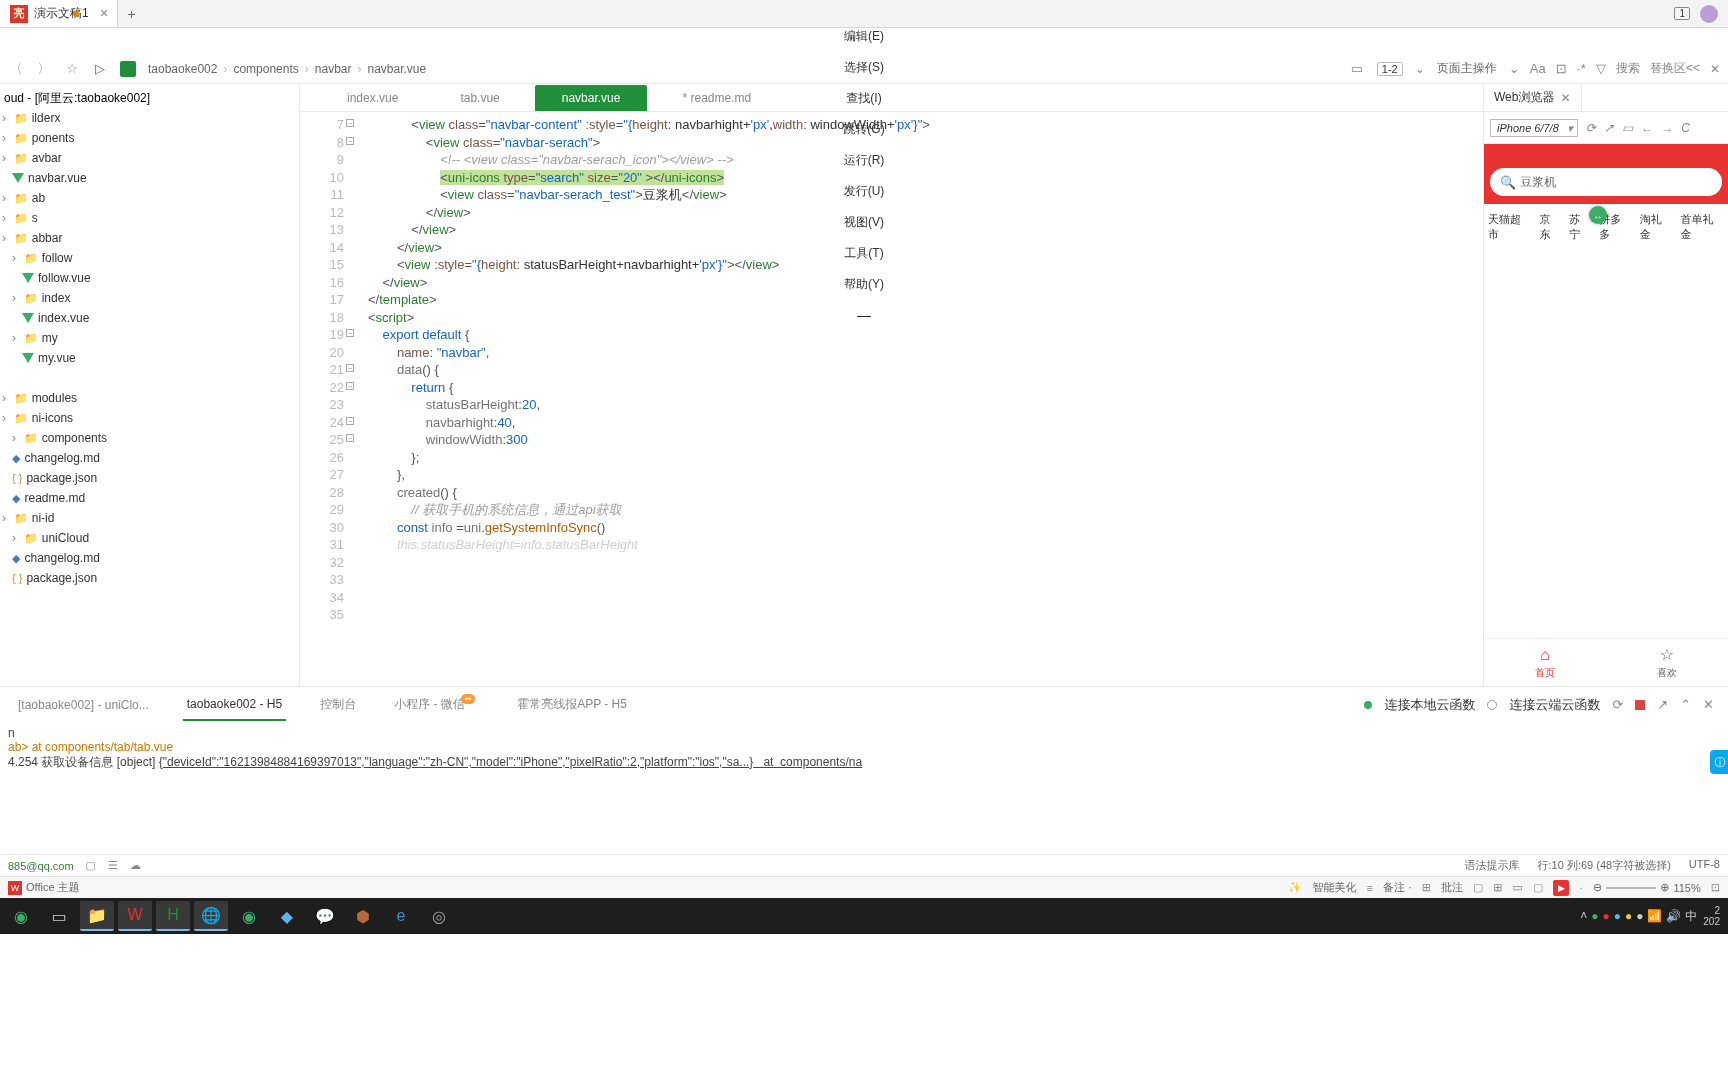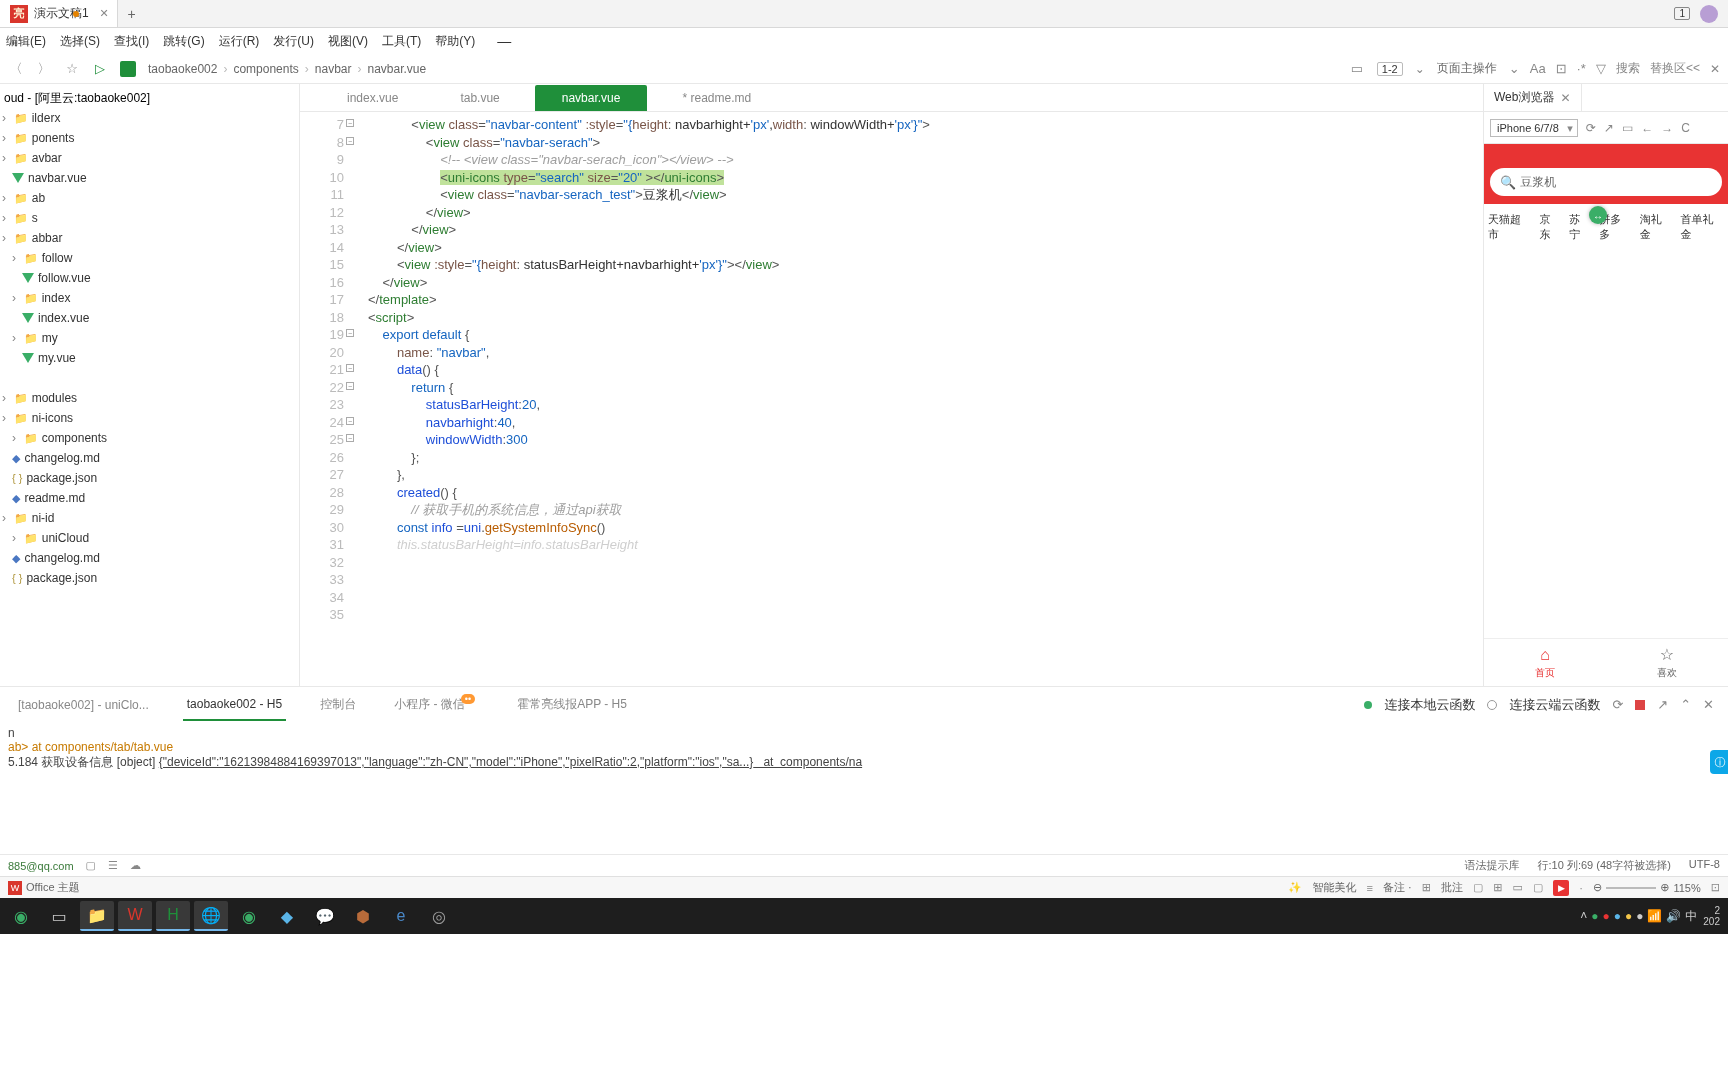--- a/index.html
+++ b/index.html
@@ -10,21 +10,21 @@
 .browser-tab { height: 100%; display: flex; align-items: center; padding: 0 28px 0 10px; border-right: 1px solid #d8d8d8; gap: 6px; position: relative; background: #fff; }
 .browser-tab .red-logo { width: 18px; height: 18px; background: #d9362c; color: #fff8d8; font-size: 11px; display: flex; align-items: center; justify-content: center; font-weight: bold; }
 .browser-tab .dot { width: 6px; height: 6px; border-radius: 50%; background: #e48200; position: absolute; right: 38px; }
 .browser-tab .close { position: absolute; right: 8px; color: #888; font-size: 11px; }
 .new-tab { width: 28px; text-align: center; color: #666; font-size: 14px; }
 .browser-right { margin-left: auto; display: flex; align-items: center; gap: 10px; padding-right: 10px; }
 .tab-count { border: 1px solid #888; border-radius: 2px; padding: 0 4px; font-size: 10px; }
 .avatar { width: 18px; height: 18px; border-radius: 50%; background: #b89ed4; }
 
 
-.menubar { height: 26px; display: flex; align-items: center; padding: 0 6px; gap: 14px; background: #fff; }
+.menubar { height: 26px; display: flex; align-items: center; padding: 0 6px; gap: 14px; background: #fff; flex-direction: column; }
 .menubar span { color: #333; }
 .title-center { flex: 1; text-align: center; color: #555; }
 .min-btn { color: #888; font-size: 14px; padding: 0 8px; }
 
 
 .toolbar { height: 30px; display: flex; align-items: center; padding: 0 8px; gap: 12px; border-bottom: 1px solid #e8e8e8; }
 .toolbar .ico { color: #888; font-size: 13px; width: 16px; text-align: center; }
 .toolbar .green-sq { width: 16px; height: 16px; background: #1f8f3a; border-radius: 2px; }
 .crumbs { display: flex; gap: 6px; color: #666; }
 .crumbs .sep { color: #bbb; }
@@ -61,31 +61,31 @@
 .gutter { width: 50px; text-align: right; color: #bbb; padding-right: 6px; user-select: none; }
 .gutter .ln { position: relative; }
 .gutter .fold { position: absolute; right: -10px; top: 3px; width: 8px; height: 8px; border: 1px solid #aaa; font-size: 7px; line-height: 7px; color: #888; text-align: center; }
 .lines { padding-left: 18px; white-space: pre; }
 .c-tag { color: #2e7d32; }
 .c-attr { color: #795548; }
 .c-str { color: #1565c0; }
 .c-punc { color: #555; }
 .c-comment { color: #9e9e9e; font-style: italic; }
 .c-kw { color: #1565c0; }
-.c-name { color: #1d4ed8; }
+.c-name { color: #737373; }
 .c-num { color: #1565c0; }
 .c-text { color: #333; }
 .c-method { color: #b85c00; }
 .hl { background: #c0e29b; }
 
 
 .right-panel { width: 245px; border-left: 1px solid #e8e8e8; display: flex; flex-direction: column; }
 .rp-tab { height: 28px; display: flex; align-items: center; border-bottom: 1px solid #e8e8e8; }
 .rp-tab-label { padding: 0 10px; border-right: 1px solid #e8e8e8; height: 100%; display: flex; align-items: center; gap: 6px; }
-.rp-toolbar { height: 32px; display: flex; align-items: center; gap: 8px; padding: 0 6px; border-bottom: 1px solid #e8e8e8; }
+.rp-toolbar { height: 32px; display: flex; align-items: center; gap: 8px; padding: 0 6px; border-bottom: 1px solid #e8e8e8; font-style: italic; }
 .rp-select { border: 1px solid #bbb; padding: 2px 18px 2px 6px; font-size: 11px; position: relative; }
 .rp-select::after { content: "▾"; position: absolute; right: 4px; color: #888; }
 .rp-ico { color: #888; font-size: 12px; }
 
 .preview { flex: 1; position: relative; background: #fff; }
 .pv-header { background: #e83333; padding: 24px 6px 8px; }
 .pv-search { background: #fff; border-radius: 14px; height: 28px; display: flex; align-items: center; padding: 0 10px; gap: 4px; }
 .pv-search-ico { color: #555; font-size: 13px; }
 .pv-search-text { color: #666; }
 .pv-cats { display: flex; gap: 8px; padding: 8px 4px; font-size: 11px; color: #333; justify-content: space-around; position: relative; }
@@ -423,21 +423,21 @@
     <span class="red-sq"></span>
     <span style="color:#888">↗</span>
     <span style="color:#888">⌃</span>
     <span style="color:#888">✕</span>
   </div>
 </div>
 
 <div class="console-body">
   <div class="cl">n</div>
   <div class="cl orange">ab&gt; at components/tab/tab.vue</div>
-  <div class="cl"><span>5.184 获取设备信息 [object] </span><span class="u">{"deviceId":"16213984884169397013","language":"zh-CN","model":"iPhone","pixelRatio":2,"platform":"ios","sa...}</span><span class="u">   at  components/na</span></div>
+  <div class="cl"><span>4.254 获取设备信息 [object] </span><span class="u">{"deviceId":"16213984884169397013","language":"zh-CN","model":"iPhone","pixelRatio":2,"platform":"ios","sa...}</span><span class="u">   at  components/na</span></div>
 </div>
 
 <div class="status">
   <span class="mail">885@qq.com</span>
   <span class="ico3">▢</span>
   <span class="ico3">☰</span>
   <span class="ico3">☁</span>
   <div class="status-right">
     <span>语法提示库</span>
     <span>行:10  列:69 (48字符被选择)</span>

